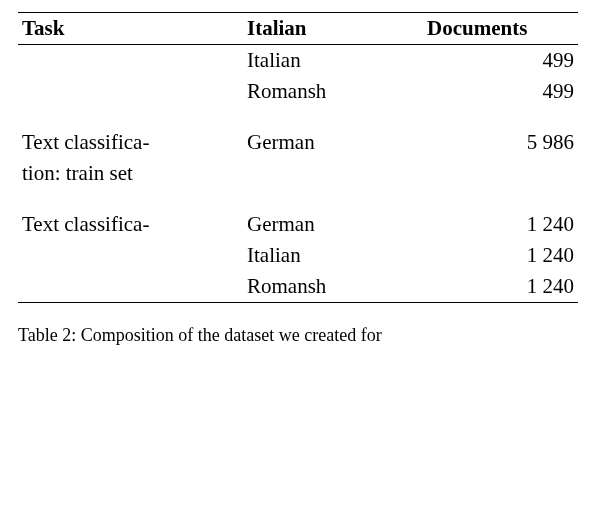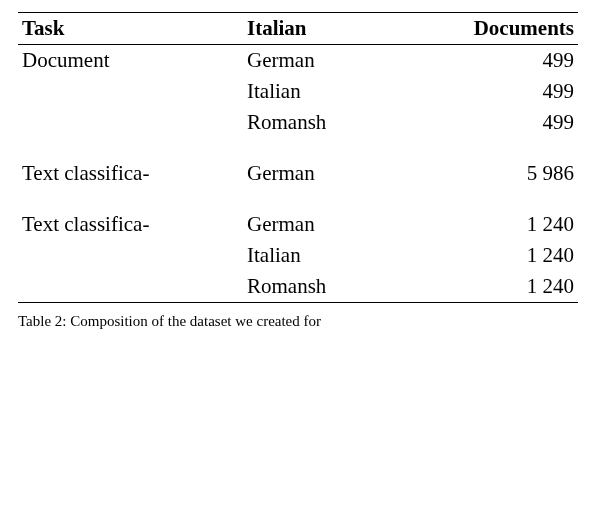--- a/index.html
+++ b/index.html
@@ -19,55 +19,49 @@
       padding: 1px 4px;
       vertical-align: top;
     }
     .headrow th {
       border-top: 1.2px solid #000;
       border-bottom: 0.8px solid #000;
       font-weight: bold;
       text-align: left;
     }
     .headrow th.rightcol {
-      text-align: right;
     }
     .col-task { width: 225px; }
     .col-lang { width: 180px; }
     .col-doc  { width: 155px; text-align: right; }
     .rightcol { text-align: right; }
     .botline td { border-bottom: 1.2px solid #000; }
     .gap td { height: 18px; }
     .caption {
-      margin-top: 8px;
+      margin-top: 20px;
       width: 560px;
-      font-size: 15px;
+      font-size: 18px;
     }
   </style>
 </head>
 <body>
 
 <table class="tbl">
   <colgroup>
     <col class="col-task">
       <col class="col-lang">
       <col class="col-doc">
   </colgroup>
   <tbody>
       <tr class="headrow">
     <th>Task</th>
     <th>Italian</th>
     <th class="rightcol">Documents</th>
   </tr>
 
-  <tr>
-    <td>Document</td>
-    <td>German</td>
-    <td class="rightcol">499</td>
-  </tr>
   <tr>
     <td></td>
     <td>Italian</td>
     <td class="rightcol">499</td>
   </tr>
   <tr>
     <td></td>
     <td>Romansh</td>
     <td class="rightcol">499</td>
   </tr>
@@ -75,20 +69,25 @@
   <tr class="gap">
         <td></td>
         <td></td>
         <td></td>
       </tr>
 
   <tr>
     <td>Text classifica-</td>
     <td>German</td>
     <td class="rightcol">5 986</td>
+  </tr>
+  <tr>
+    <td>tion: train set</td>
+    <td></td>
+    <td class="rightcol"></td>
   </tr>
 
   <tr class="gap">
         <td></td>
         <td></td>
         <td></td>
       </tr>
 
   <tr>
     <td>Text classifica-</td>

